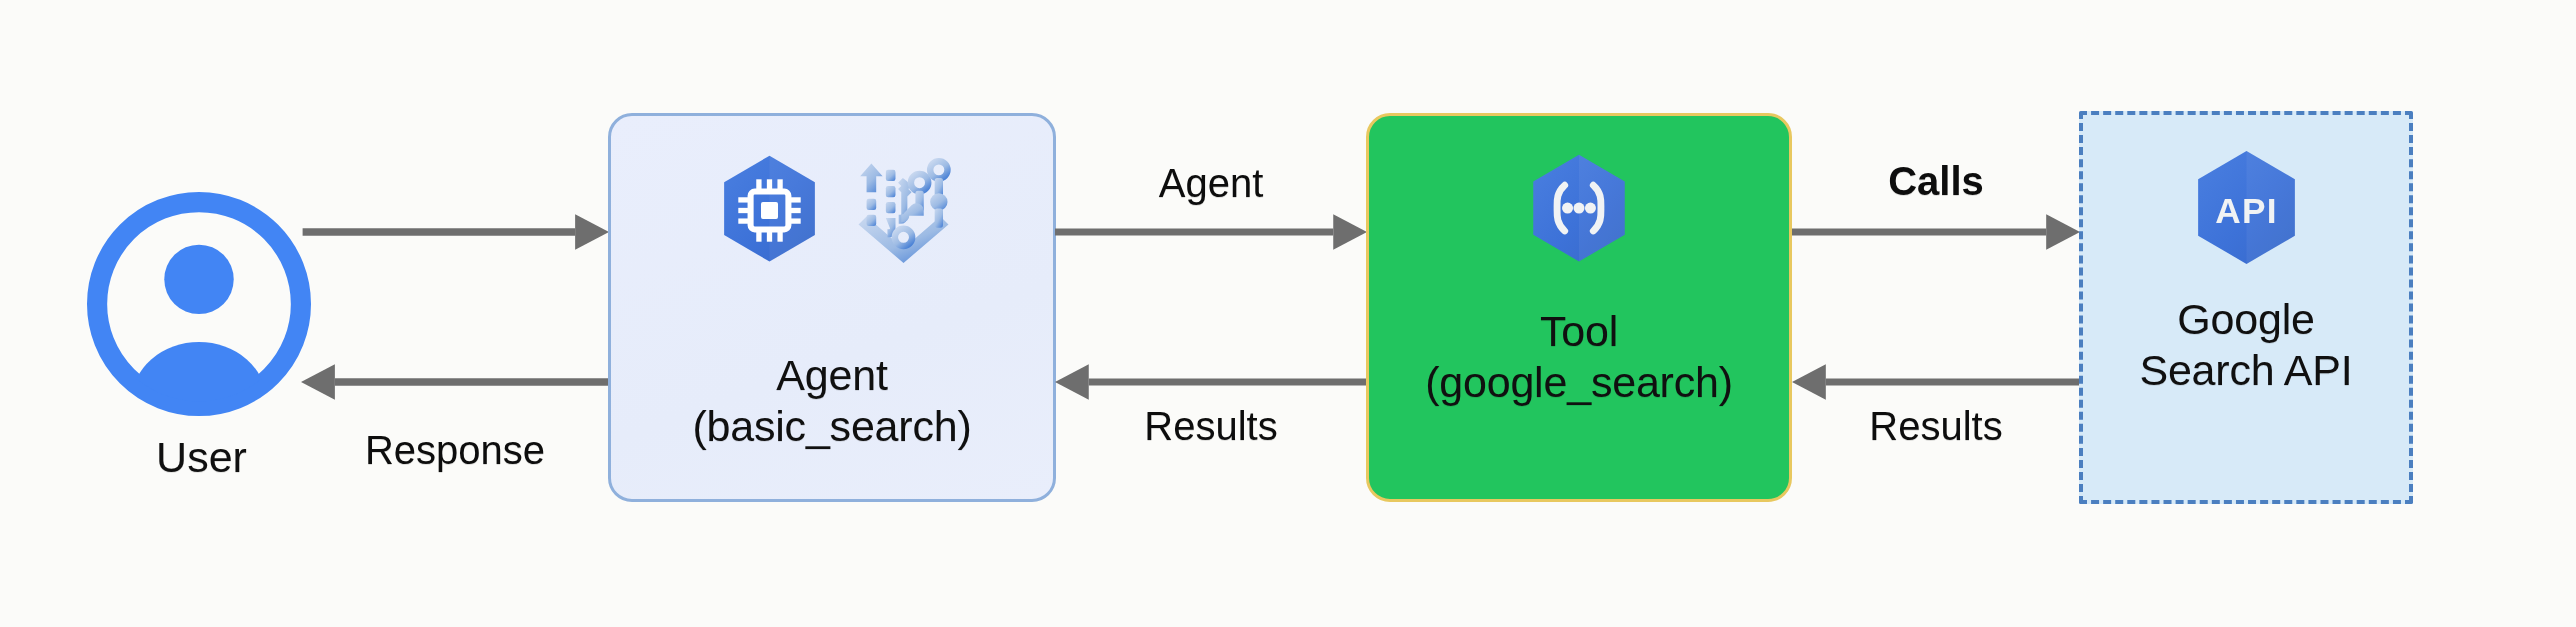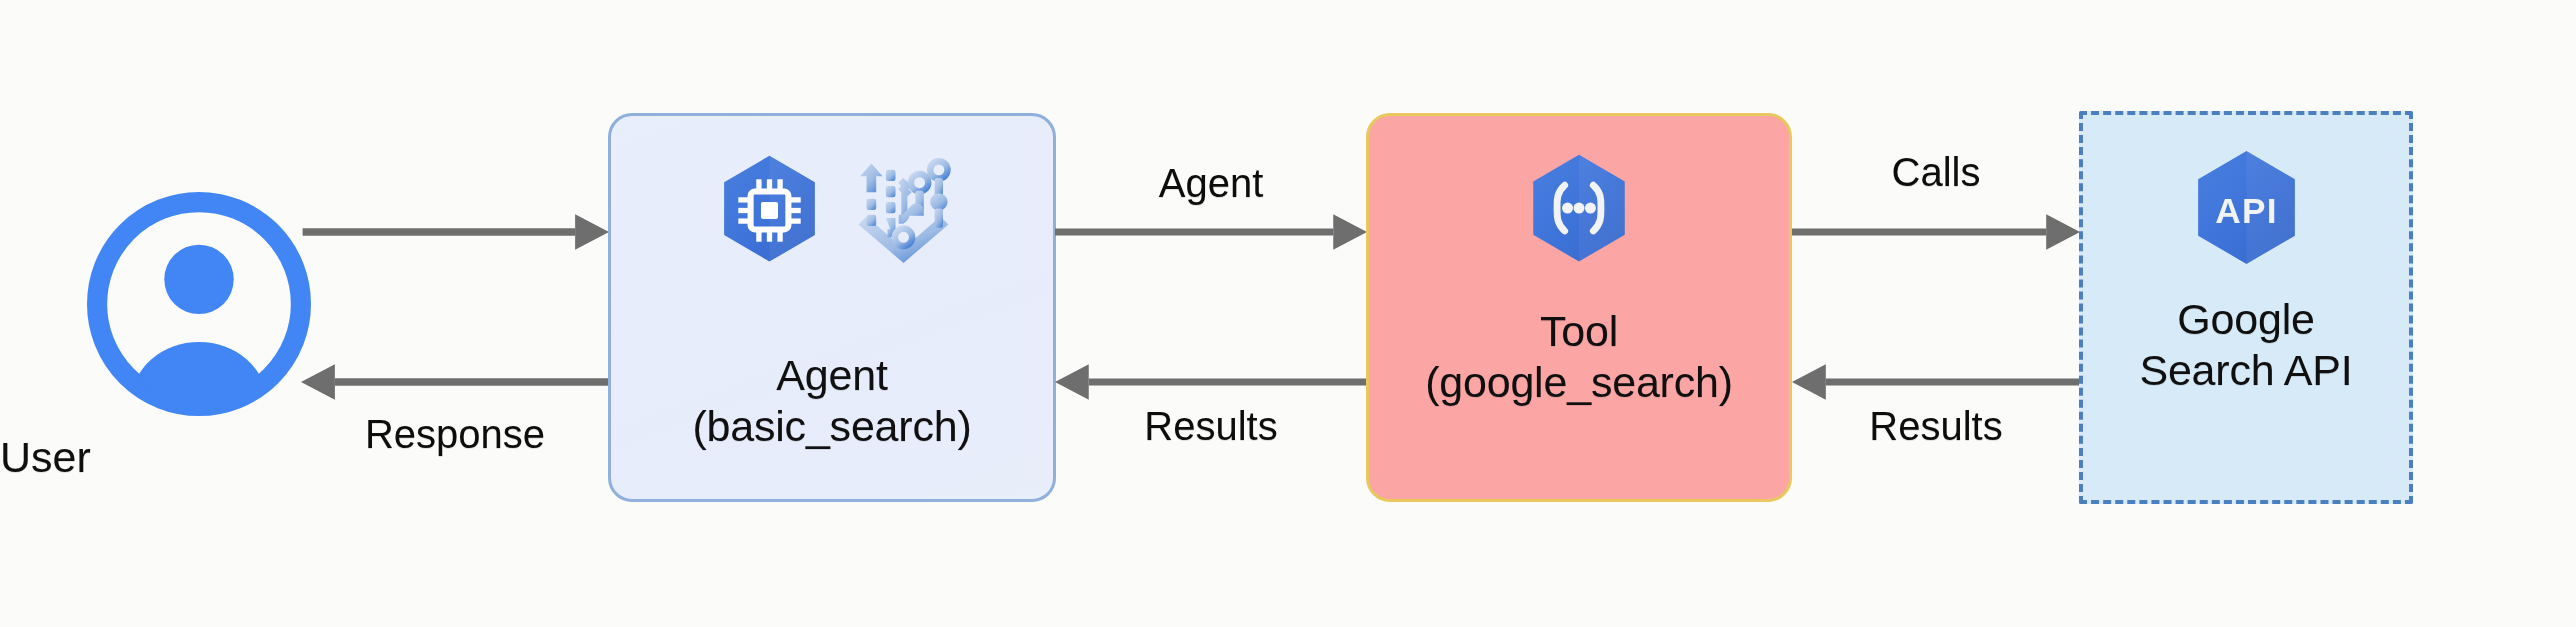--- a/index.html
+++ b/index.html
@@ -37,21 +37,21 @@
     border: 3.2px solid #8fb0dc;
     border-radius: 24px;
     gap: 44px;
   }
 
   .box-tool {
     left: 1366px;
     top: 113px;
     width: 426px;
     height: 389px;
-    background: #fca5a5;
+    background: #22c55e;
     border: 3.2px solid #e8c85f;
     border-radius: 24px;
   }
 
   .box-api {
     left: 2079px;
     top: 111px;
     width: 334px;
     height: 393px;
     background: #d7eaf8;
@@ -89,21 +89,21 @@
     left: 87px;
     top: 192px;
     width: 224px;
     height: 224px;
   }
   .user-label {
     position: absolute;
     left: 0px;
     top: 433px;
     width: 403px;
-    text-align: left;
+    text-align: center;
     font-size: 43px;
     color: #101010;
     text-shadow: 0 0.8px 0 rgba(0,0,0,0.10);
   }
 
   
   .arrow-wrap { position: absolute; }
   .arrow-label {
     position: absolute;
     text-align: center;
@@ -140,21 +140,21 @@
       <polygon points="340,4 382,26 340,48" fill="#6e6e6e"></polygon>
     </svg>
   </div>
 
   <div class="arrow-wrap" style="left:301px; top:361px; width:308px; height:42px;">
     <svg width="308" height="42" viewBox="0 0 382 52" aria-hidden="true">
       <line x1="42" y1="26" x2="382" y2="26" stroke="#6e6e6e" stroke-width="9"></line>
       <polygon points="42,4 0,26 42,48" fill="#6e6e6e"></polygon>
     </svg>
   </div>
-  <div class="arrow-label" style="left:301px; top:412px; width:308px;">Response</div>
+  <div class="arrow-label" style="left:301px; top:428px; width:308px;">Response</div>
 
   <div class="node-box box-agent">
     <div class="icon-row">
 
       <span>
         <svg width="121" height="121" viewBox="0 0 64 64" aria-hidden="true">
           <defs>
             <linearGradient id="hexg1" x1="0" y1="0" x2="1" y2="1">
               <stop offset="0%" stop-color="#4a7fe0"></stop>
               <stop offset="55%" stop-color="#3d72d8"></stop>
@@ -269,21 +269,21 @@
     <div class="node-caption">Tool
 (google_search)</div>
   </div>
 
   <div class="arrow-wrap" style="left:1792px; top:211px; width:288px; height:42px;">
     <svg width="288" height="42" viewBox="0 0 358 52" aria-hidden="true">
       <line x1="0" y1="26" x2="316" y2="26" stroke="#6e6e6e" stroke-width="9"></line>
       <polygon points="316,4 358,26 316,48" fill="#6e6e6e"></polygon>
     </svg>
   </div>
-  <div class="arrow-label" style="left:1792px; top:150px; width:288px;">Calls</div>
+  <div class="arrow-label" style="left:1792px; top:159px; width:288px;font-weight:bold;">Calls</div>
 
   <div class="arrow-wrap" style="left:1792px; top:361px; width:288px; height:42px;">
     <svg width="288" height="42" viewBox="0 0 358 52" aria-hidden="true">
       <line x1="42" y1="26" x2="358" y2="26" stroke="#6e6e6e" stroke-width="9"></line>
       <polygon points="42,4 0,26 42,48" fill="#6e6e6e"></polygon>
     </svg>
   </div>
   <div class="arrow-label" style="left:1792px; top:404px; width:288px;">Results</div>
 
   <div class="node-box box-api">

